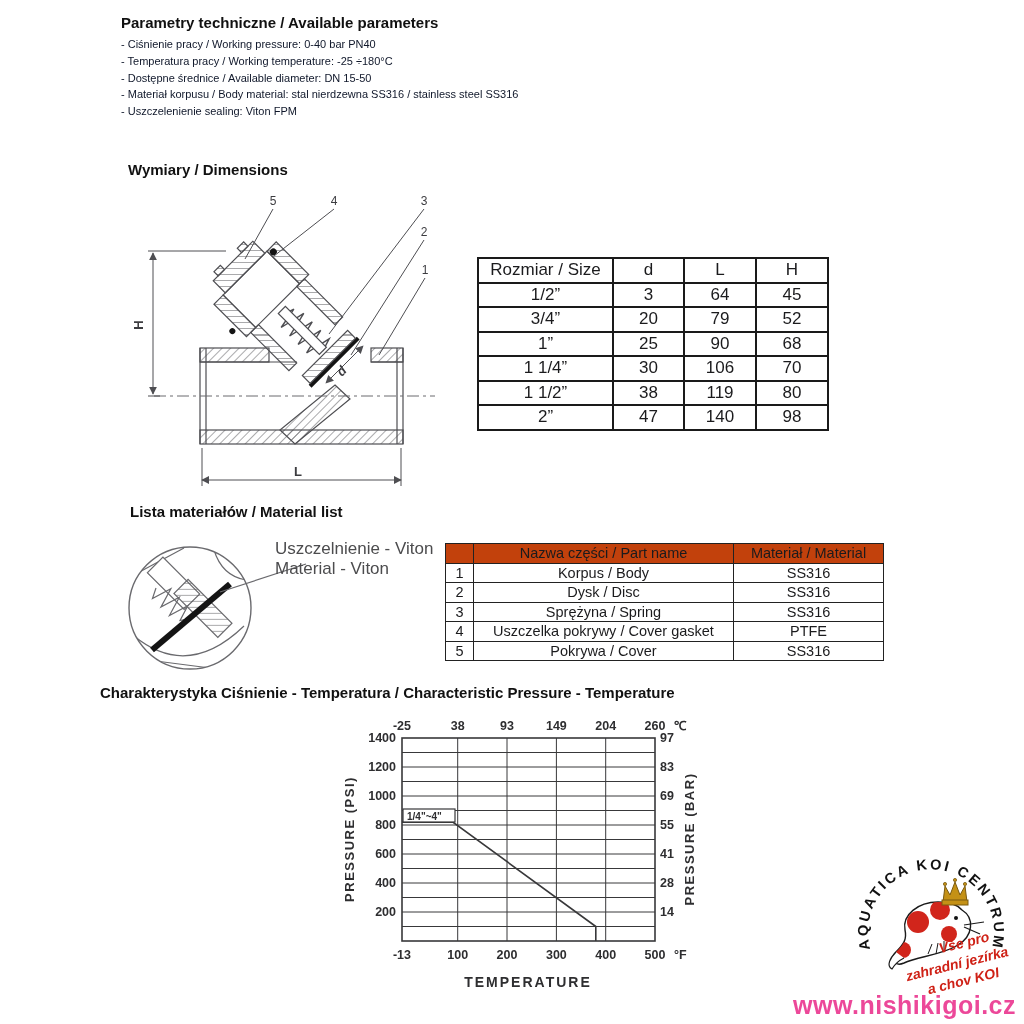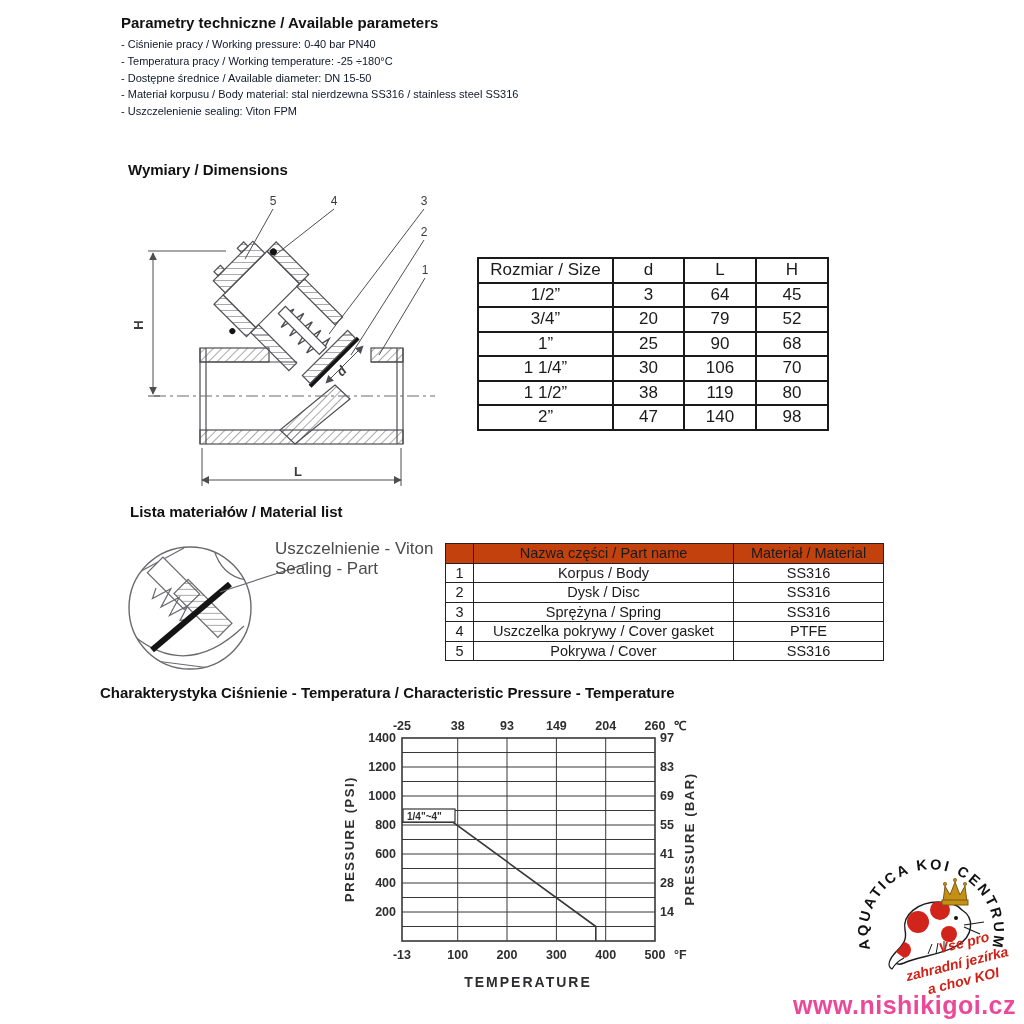--- a/index.html
+++ b/index.html
@@ -177,21 +177,21 @@
     <g transform="rotate(45 80 80)">
         <rect x="50" y="64" width="62" height="20" fill="url(#hatch)"></rect>
       </g>
     <line x1="34" y1="118" x2="112" y2="52" stroke="#141414" stroke-width="6"></line>
   </g>
   <line x1="102" y1="60" x2="188" y2="32" stroke="#6a6a6e" stroke-width="1.2"></line>
 </svg>
 
 <div class="abs sealnote" style="left:275px;top:527px;margin-top:12px;">
   <div>Uszczelnienie - Viton</div>
-  <div>Sealing - Part</div>
+  <div>Material - Viton</div>
 </div>
 
 <table class="abs mattable" style="left:445px;top:543px;width:438px;">
   <colgroup>
       <col style="width:28px">
       <col style="width:260px">
       <col style="width:150px">
     </colgroup>
   <tbody>
       <tr>

